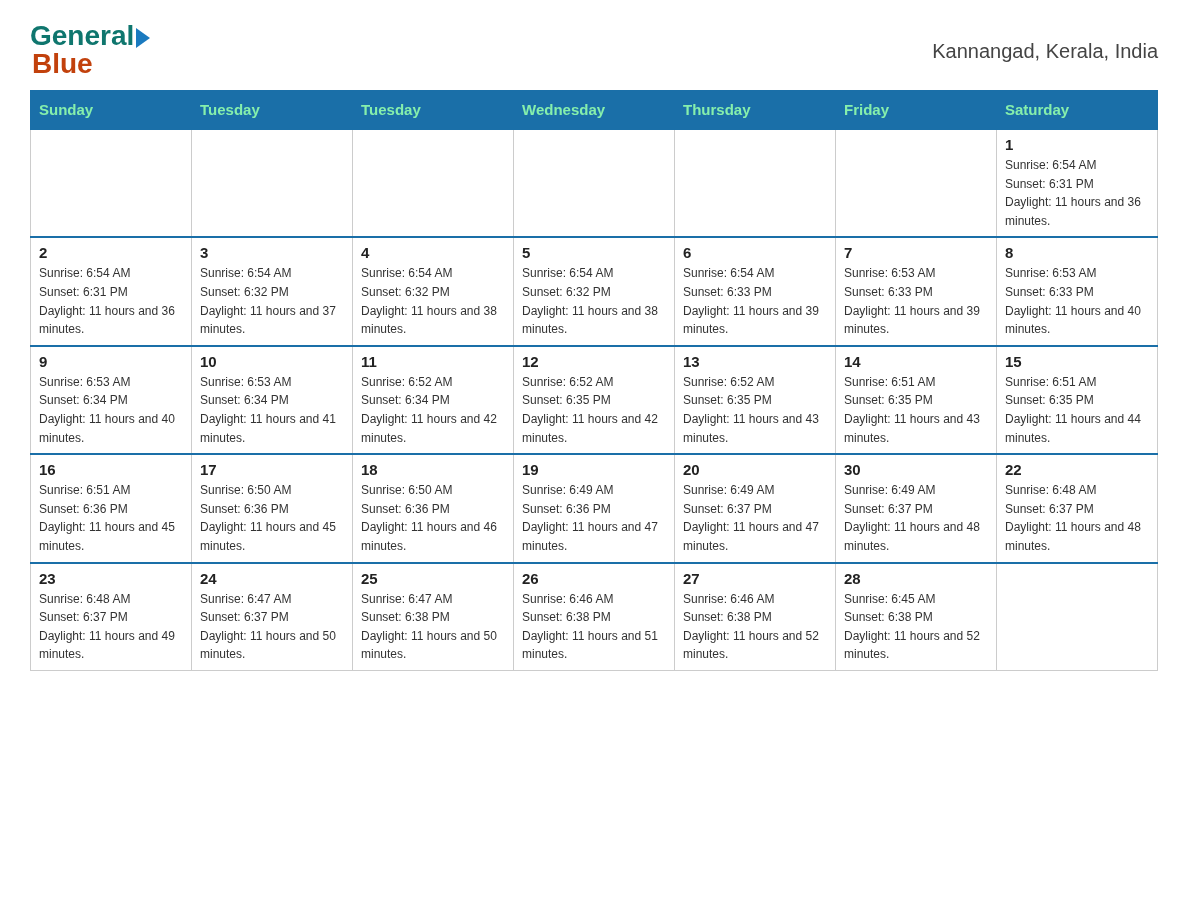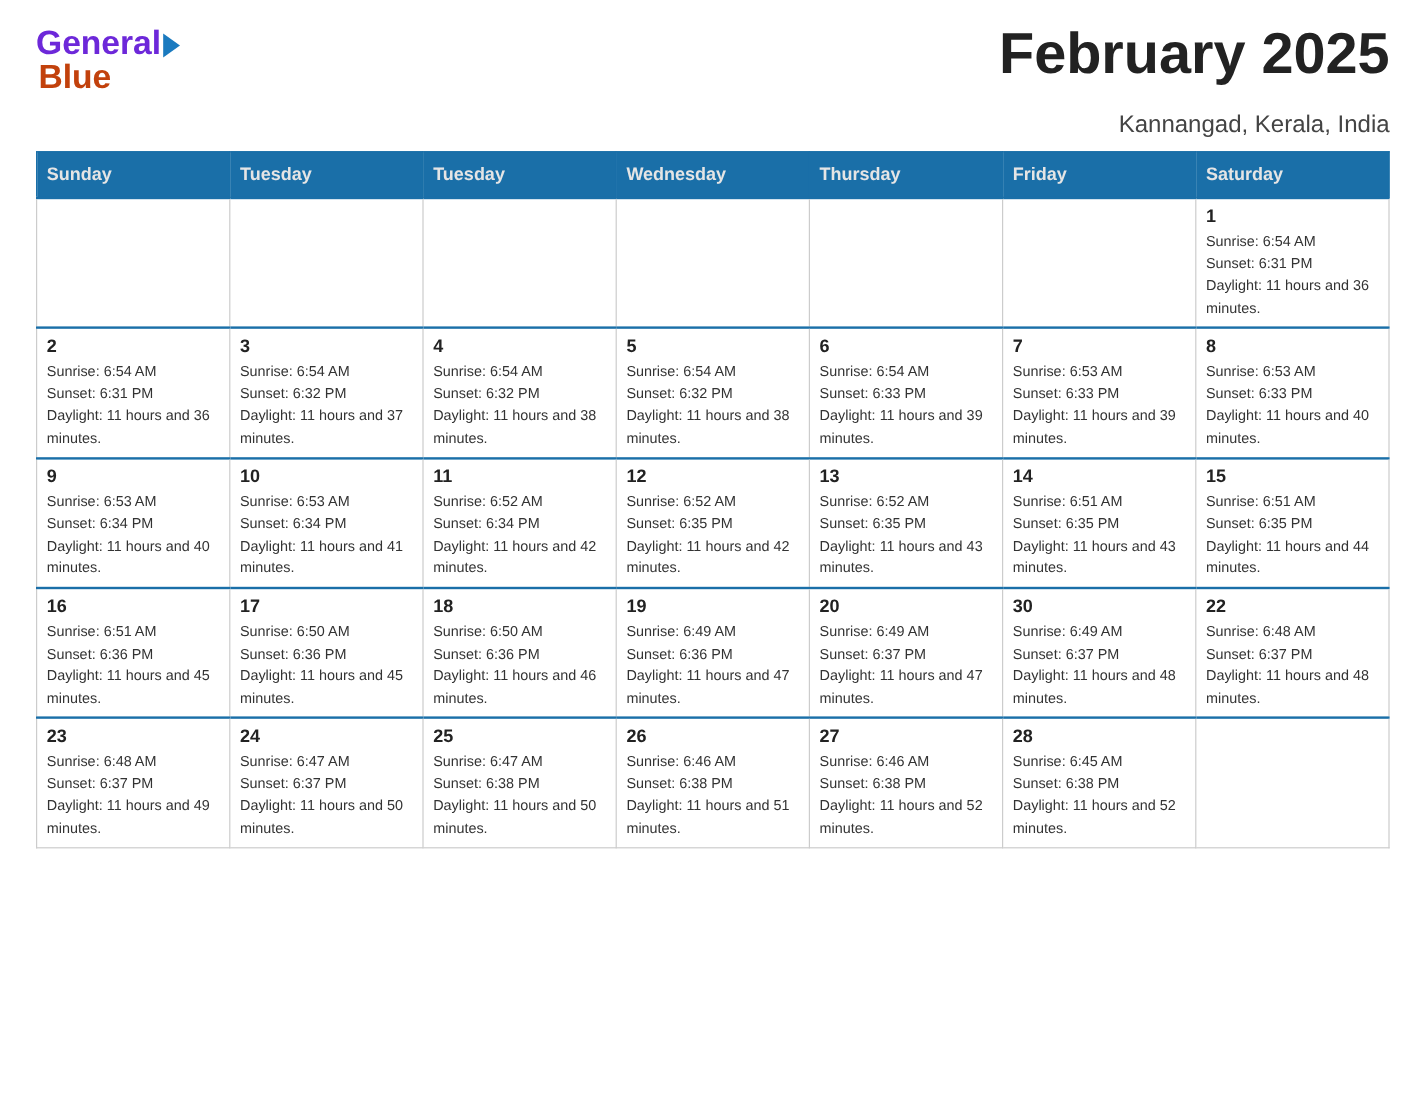--- a/index.html
+++ b/index.html
@@ -21,21 +21,21 @@
       flex-direction: column;
       align-items: flex-start;
     }
     .logo-text {
       display: flex;
       align-items: center;
     }
     .logo-general {
       font-size: 28px;
       font-weight: bold;
-      color: #6d28d9;
+      color: #0f766e;
       text-align: center;
     }
     .logo-blue-arrow {
       width: 0;
       height: 0;
       border-left: 14px solid #1a7abf;
       border-top: 10px solid transparent;
       border-bottom: 10px solid transparent;
       margin-left: 2px;
       margin-top: 4px;
@@ -61,21 +61,21 @@
       color: #444;
       margin-top: 20px;
     }
     .calendar {
       width: 100%;
       border-collapse: collapse;
       margin-top: 10px;
     }
     .calendar th {
       background-color: #1a6fa8;
-      color: #e5e5e5;
+      color: #86efac;
       font-size: 15px;
       font-weight: bold;
       padding: 10px 8px;
       text-align: left;
       border: 1px solid #1a6fa8;
     }
     .calendar td {
       vertical-align: top;
       border: 1px solid #ccc;
       padding: 6px 8px;
@@ -108,21 +108,20 @@
 
 <div class="header">
   <div class="logo">
     <div class="logo-text">
       <span class="logo-general">General</span>
       <div class="logo-blue-arrow"></div>
     </div>
     <span class="logo-blue">Blue</span>
   </div>
   <div class="title-area">
-    <div class="month-title">February 2025</div>
     <div class="location">Kannangad, Kerala, India</div>
   </div>
 </div>
 
 <table class="calendar">
   <thead>
     <tr>
       <th>Sunday</th>
       <th>Tuesday</th>
       <th>Tuesday</th>

